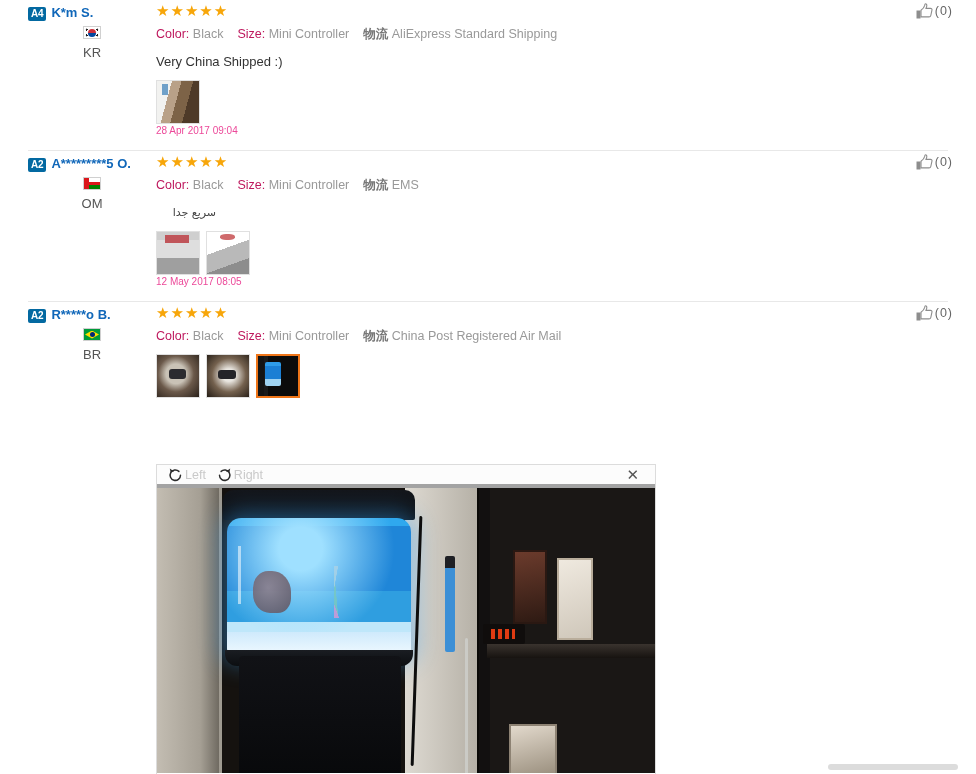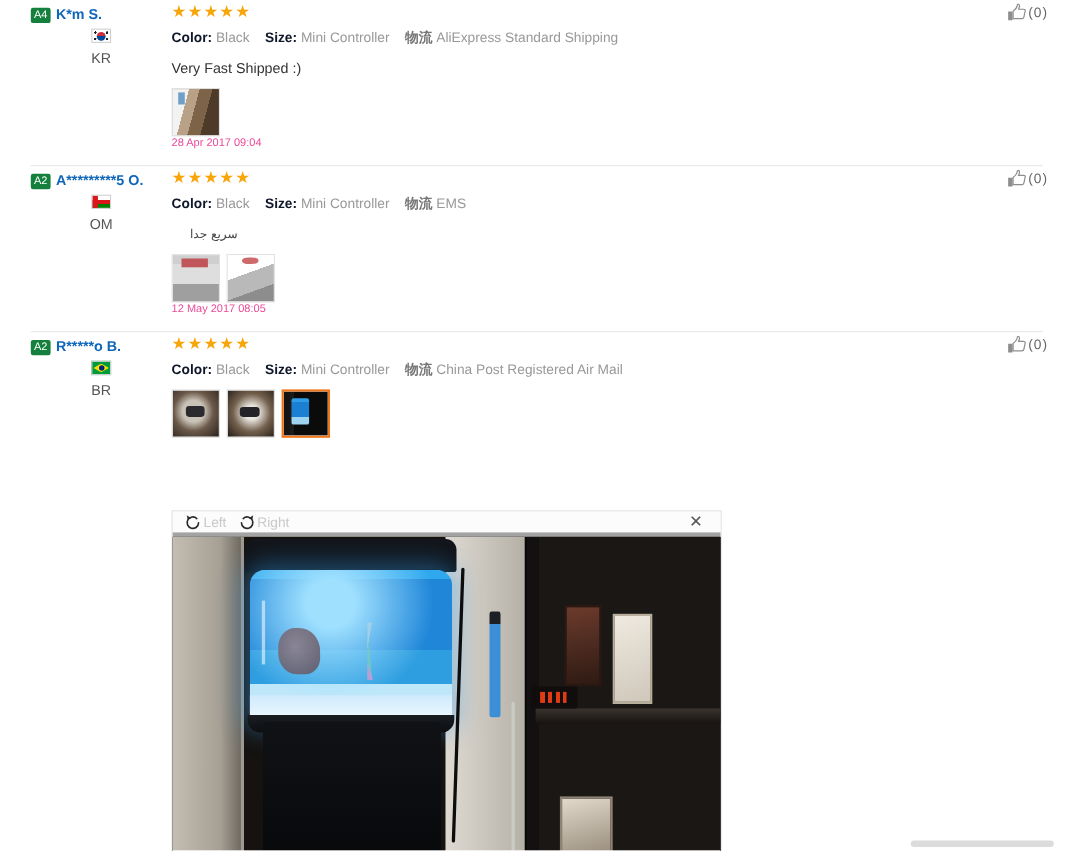--- a/index.html
+++ b/index.html
@@ -41,24 +41,24 @@
     padding-top: 4px;
   }
   .user-line {
     display: flex;
     align-items: flex-start;
     gap: 5px;
     line-height: 18px;
   }
   .rank-badge {
     display: inline-block;
-    background: #15803d;
+    background: #0369a1;
     color: #fff;
     font-size: 10px;
-    font-weight: normal;
+    font-weight: bold;
     line-height: 12px;
     padding: 1px 3px 1px 3px;
     border-radius: 2px;
     margin-top: 3px;
     flex: 0 0 auto;
     letter-spacing: -0.2px;
   }
   .user-name {
     color: #1067b9;
     font-size: 13px;
@@ -163,22 +163,22 @@
     display: flex;
     gap: 0;
     flex-wrap: wrap;
     align-items: baseline;
   }
   .attr {
     margin-right: 14px;
     white-space: nowrap;
   }
   .attr .k {
-    color: #0f172a;
-    font-weight: bold;
+    color: #be185d;
+    font-weight: normal;
   }
   .attr .v { color: #999; }
   .attr .cn {
     color: #777;
     font-weight: bold;
     font-family: "DejaVu Sans", sans-serif;
   }
 
   .review-text {
     margin-top: 9px;
@@ -559,21 +559,21 @@
         </span>
         <span class="attr">
           <span class="k">Size:</span>
           <span class="v">Mini Controller</span>
         </span>
         <span class="attr">
           <span class="cn">物流</span>
           <span class="v">AliExpress Standard Shipping</span>
         </span>
       </div>
-      <div class="review-text">Very Fast Shipped :)</div>
+      <div class="review-text">Very China Shipped :)</div>
       <div class="thumbs">
         <div class="thumb">
           <div class="img-room1"></div>
         </div>
       </div>
       <div class="date">28 Apr 2017 09:04</div>
     </div>
 
     <div class="helpful">
       <svg width="19" height="17" viewBox="0 0 19 17">

